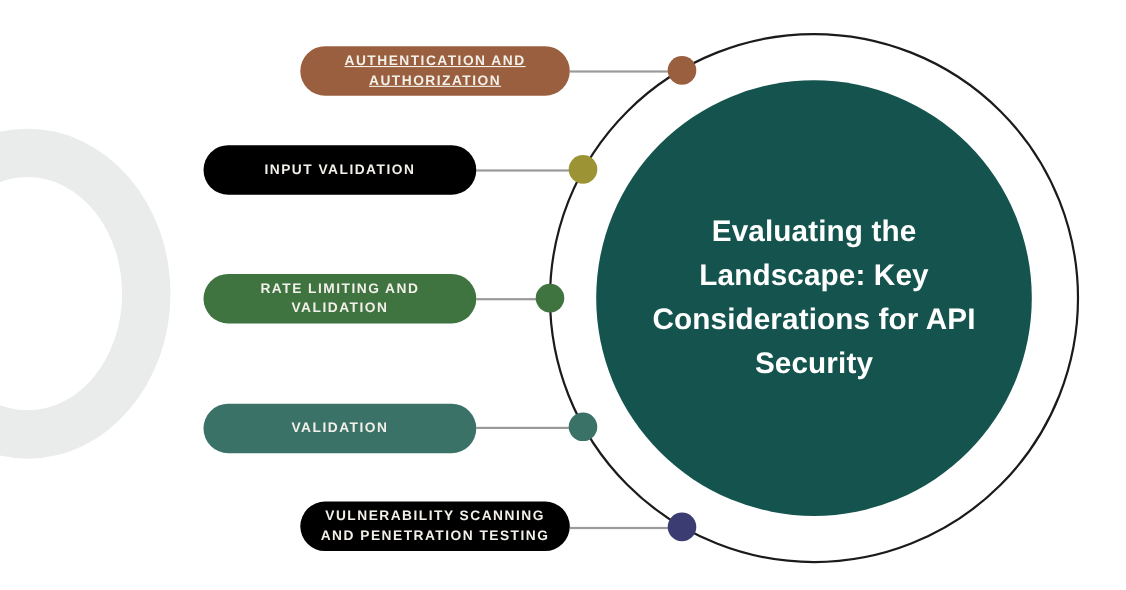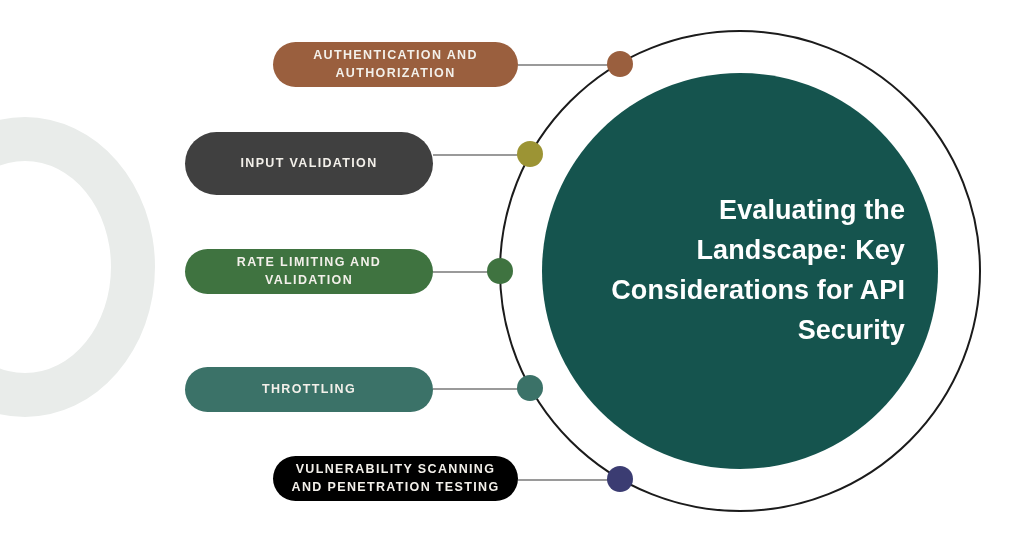--- a/index.html
+++ b/index.html
@@ -41,21 +41,21 @@
     background:#15544e;
     display:flex;
     align-items:center;
     justify-content:center;
   }
   .center-title {
     color:#ffffff;
     font-size:27px;
     font-weight:bold;
     line-height:1.48;
-    text-align:right;
+    text-align:center;
     width:330px;
     letter-spacing:0.1px;
   }
 
   
   .pill {
     position:absolute;
     display:flex;
     align-items:center;
     justify-content:center;
@@ -94,24 +94,24 @@
   </svg>
 
   <div id="connectors">
       <div class="connector" style="left: 518px; top: 64px; width: 90px; background: rgb(154, 154, 154);"></div>
       <div class="connector" style="left: 433px; top: 154px; width: 86px; background: rgb(154, 154, 154);"></div>
       <div class="connector" style="left: 433px; top: 271px; width: 56px; background: rgb(154, 154, 154);"></div>
       <div class="connector" style="left: 433px; top: 388px; width: 86px; background: rgb(154, 154, 154);"></div>
       <div class="connector" style="left: 518px; top: 479px; width: 90px; background: rgb(154, 154, 154);"></div>
     </div>
   <div id="pills">
-      <div class="pill" style="left: 273px; top: 42px; width: 245px; height: 45px; background: rgb(154, 95, 62);">AUTHENTICATION AND AUTHORIZATION</div>
-      <div class="pill" style="left: 185px; top: 132px; width: 248px; height: 63px; background: #404040;">INPUT VALIDATION</div>
+      <div class="pill" style="left: 273px; top: 42px; width: 245px; height: 45px; background: rgb(154, 95, 62); text-decoration: underline;">AUTHENTICATION AND AUTHORIZATION</div>
+      <div class="pill" style="left: 185px; top: 132px; width: 248px; height: 45px; background: #000000;">INPUT VALIDATION</div>
       <div class="pill" style="left: 185px; top: 249px; width: 248px; height: 45px; background: rgb(63, 115, 64);">RATE LIMITING AND VALIDATION</div>
-      <div class="pill" style="left: 185px; top: 367px; width: 248px; height: 45px; background: rgb(59, 114, 104);">THROTTLING</div>
+      <div class="pill" style="left: 185px; top: 367px; width: 248px; height: 45px; background: rgb(59, 114, 104);">VALIDATION</div>
       <div class="pill" style="left: 273px; top: 456px; width: 245px; height: 45px; background: #000000;">VULNERABILITY SCANNING AND PENETRATION TESTING</div>
     </div>
   <div id="dots">
       <div class="node-dot" style="left: 607px; top: 51px; width: 26px; height: 26px; background: rgb(154, 95, 62);"></div>
       <div class="node-dot" style="left: 517px; top: 141px; width: 26px; height: 26px; background: rgb(156, 148, 52);"></div>
       <div class="node-dot" style="left: 487px; top: 258px; width: 26px; height: 26px; background: rgb(63, 115, 64);"></div>
       <div class="node-dot" style="left: 517px; top: 375px; width: 26px; height: 26px; background: rgb(59, 114, 104);"></div>
       <div class="node-dot" style="left: 607px; top: 466px; width: 26px; height: 26px; background: rgb(59, 60, 114);"></div>
     </div>
 

